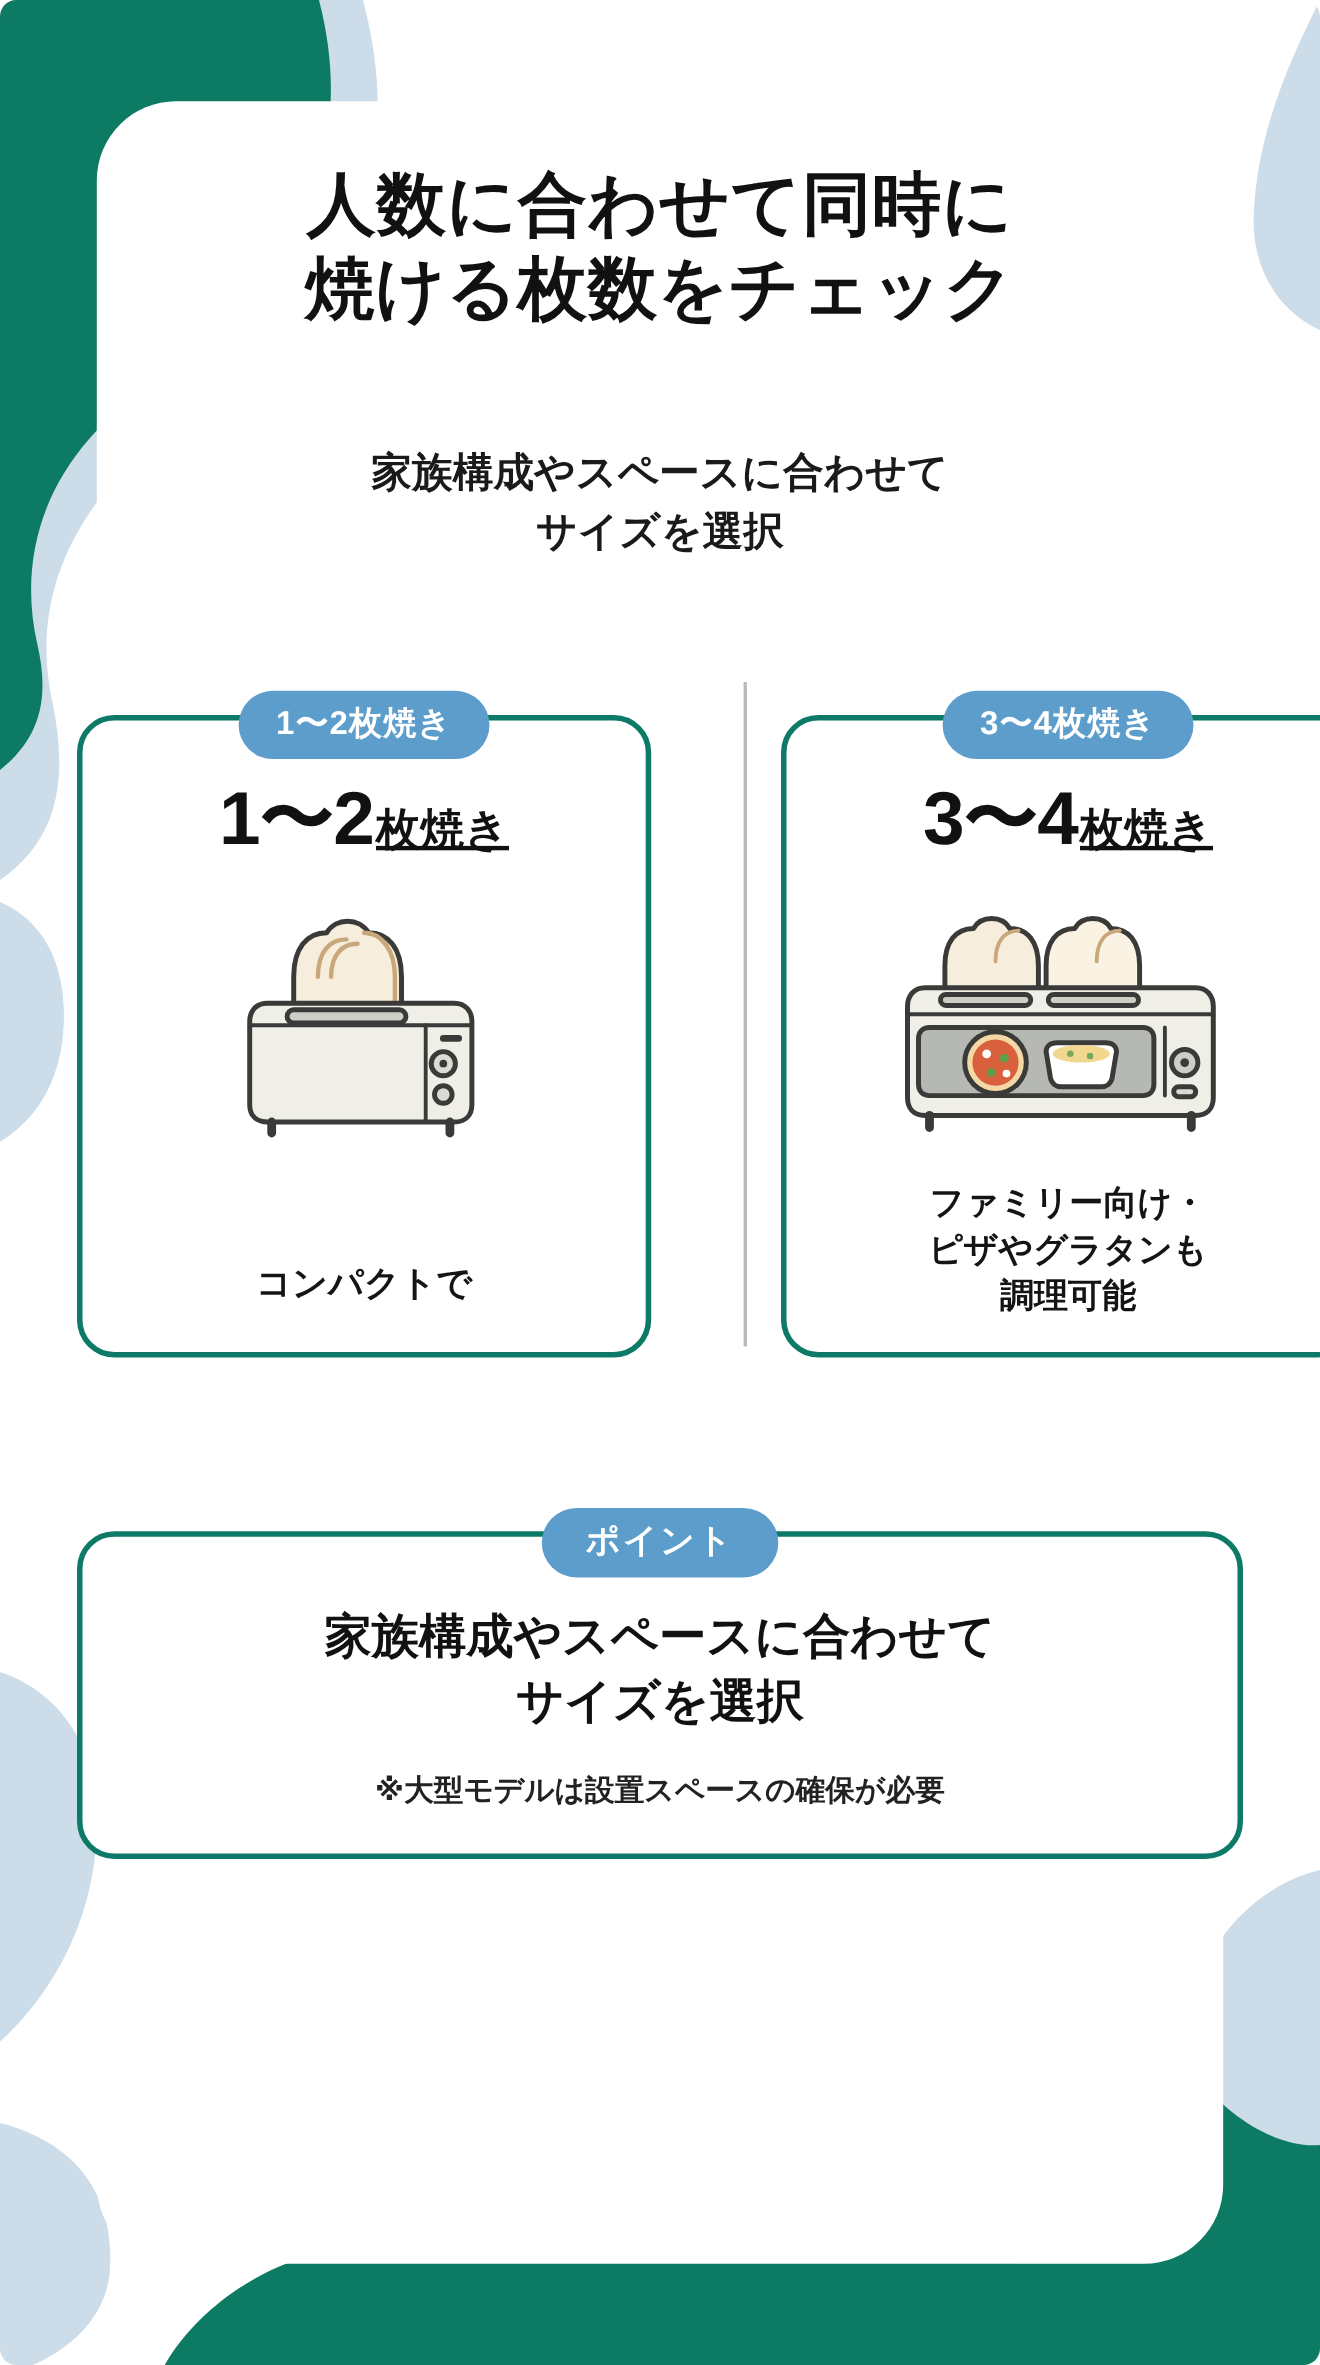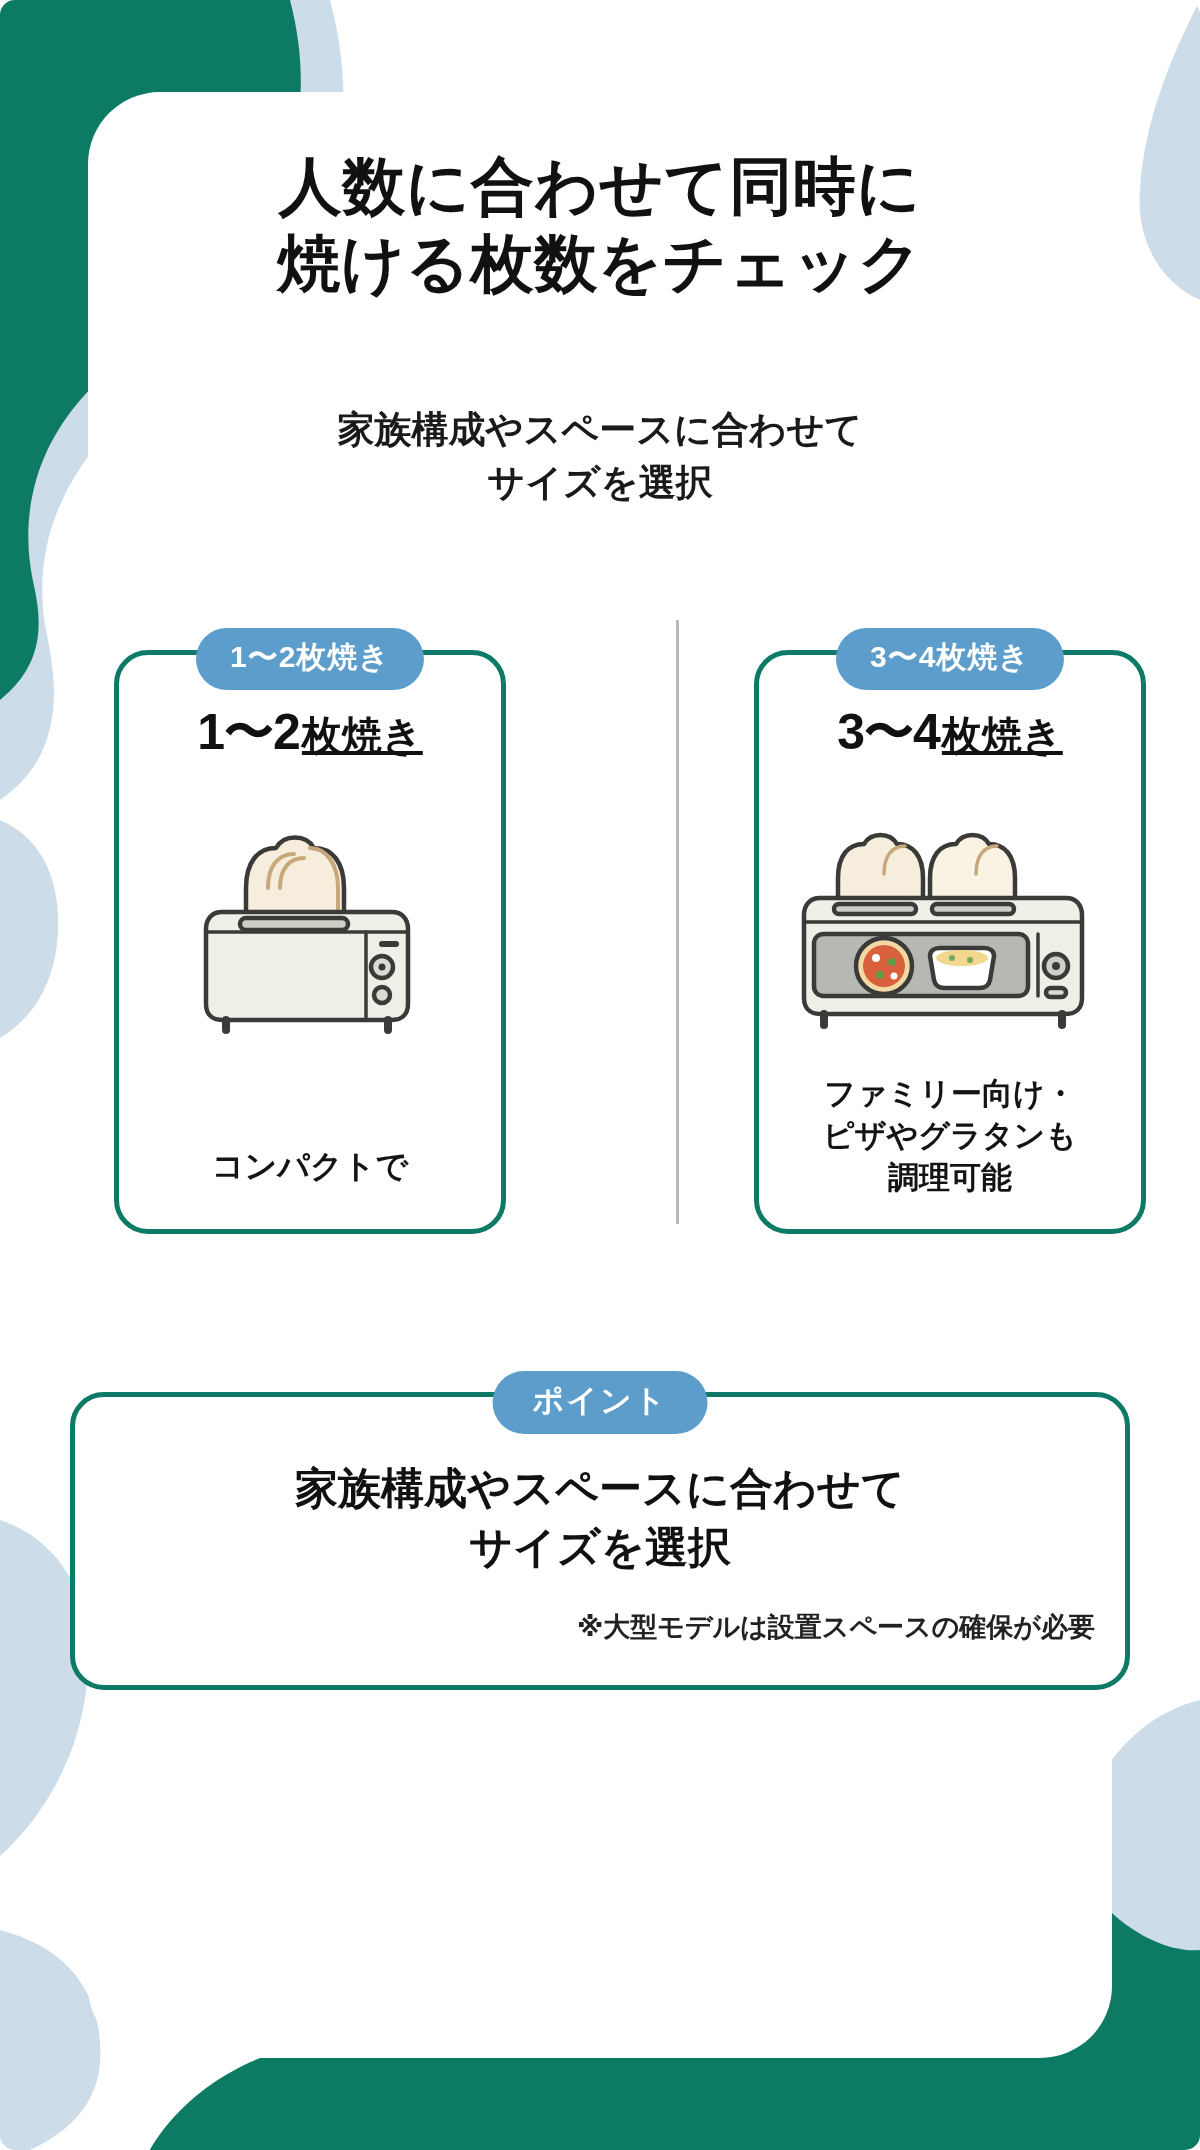--- a/index.html
+++ b/index.html
@@ -40,41 +40,40 @@
 
   
   .compare{
     position:absolute;left:70px;top:630px;width:1060px;height:620px;
   }
   .divider{
     position:absolute;left:606px;top:-10px;width:3px;height:604px;
     background:#b9b9b9;
   }
   .card{
-    position:absolute;top:20px;width:392px;height:584px;
+    position:absolute;top:20px;width:522px;height:584px;
     border:5px solid #0c7a66;border-radius:34px;background:#ffffff;
     box-sizing:border-box;
-    margin-left:44px;
   }
   .card.left{left:0px;}
   .card.right{left:640px;padding-left:17px;}
 
   .pill{
     position:absolute;top:-27px;left:50%;transform:translateX(-50%);
     background:#5c9dcb;color:#ffffff;
     font-weight:bold;font-size:30px;letter-spacing:1px;
     padding:9px 34px 12px;border-radius:32px;white-space:nowrap;
     z-index:3;
   }
 
   .card-title{
     position:absolute;left:0;right:0;top:44px;text-align:center;
     color:#111111;font-weight:bold;white-space:nowrap;
   }
-  .card-title .big{font-size:50px;letter-spacing:-1px;}
+  .card-title .big{font-size:68px;letter-spacing:-1px;}
   .card-title .small{font-size:40px;margin-left:2px;text-decoration:underline;}
 
   .art{
     position:absolute;left:0;right:0;top:128px;height:268px;
     display:flex;align-items:center;justify-content:center;
   }
 
   .card-caption{
     position:absolute;left:14px;right:14px;bottom:40px;
     text-align:center;color:#141414;
@@ -95,21 +94,21 @@
     position:absolute;top:-26px;left:50%;transform:translateX(-50%);
     background:#5c9dcb;color:#ffffff;font-weight:bold;font-size:31px;
     letter-spacing:2px;padding:9px 40px 12px;border-radius:32px;
     white-space:nowrap;z-index:3;
   }
   .point-title{
     position:absolute;left:30px;right:30px;top:62px;text-align:center;
     color:#111111;font-weight:bold;font-size:43px;line-height:1.38;
   }
   .point-note{
-    position:absolute;left:30px;right:30px;bottom:40px;text-align:right;
+    position:absolute;left:30px;right:30px;bottom:40px;text-align:center;
     color:#222222;font-weight:bold;font-size:27px;
   }
 </style>
 </head>
 <body>
 
 <div class="stage">
 
   <div class="bg-layer">
     <svg width="1200" height="2150" viewBox="0 0 1200 2150" xmlns="http://www.w3.org/2000/svg">

